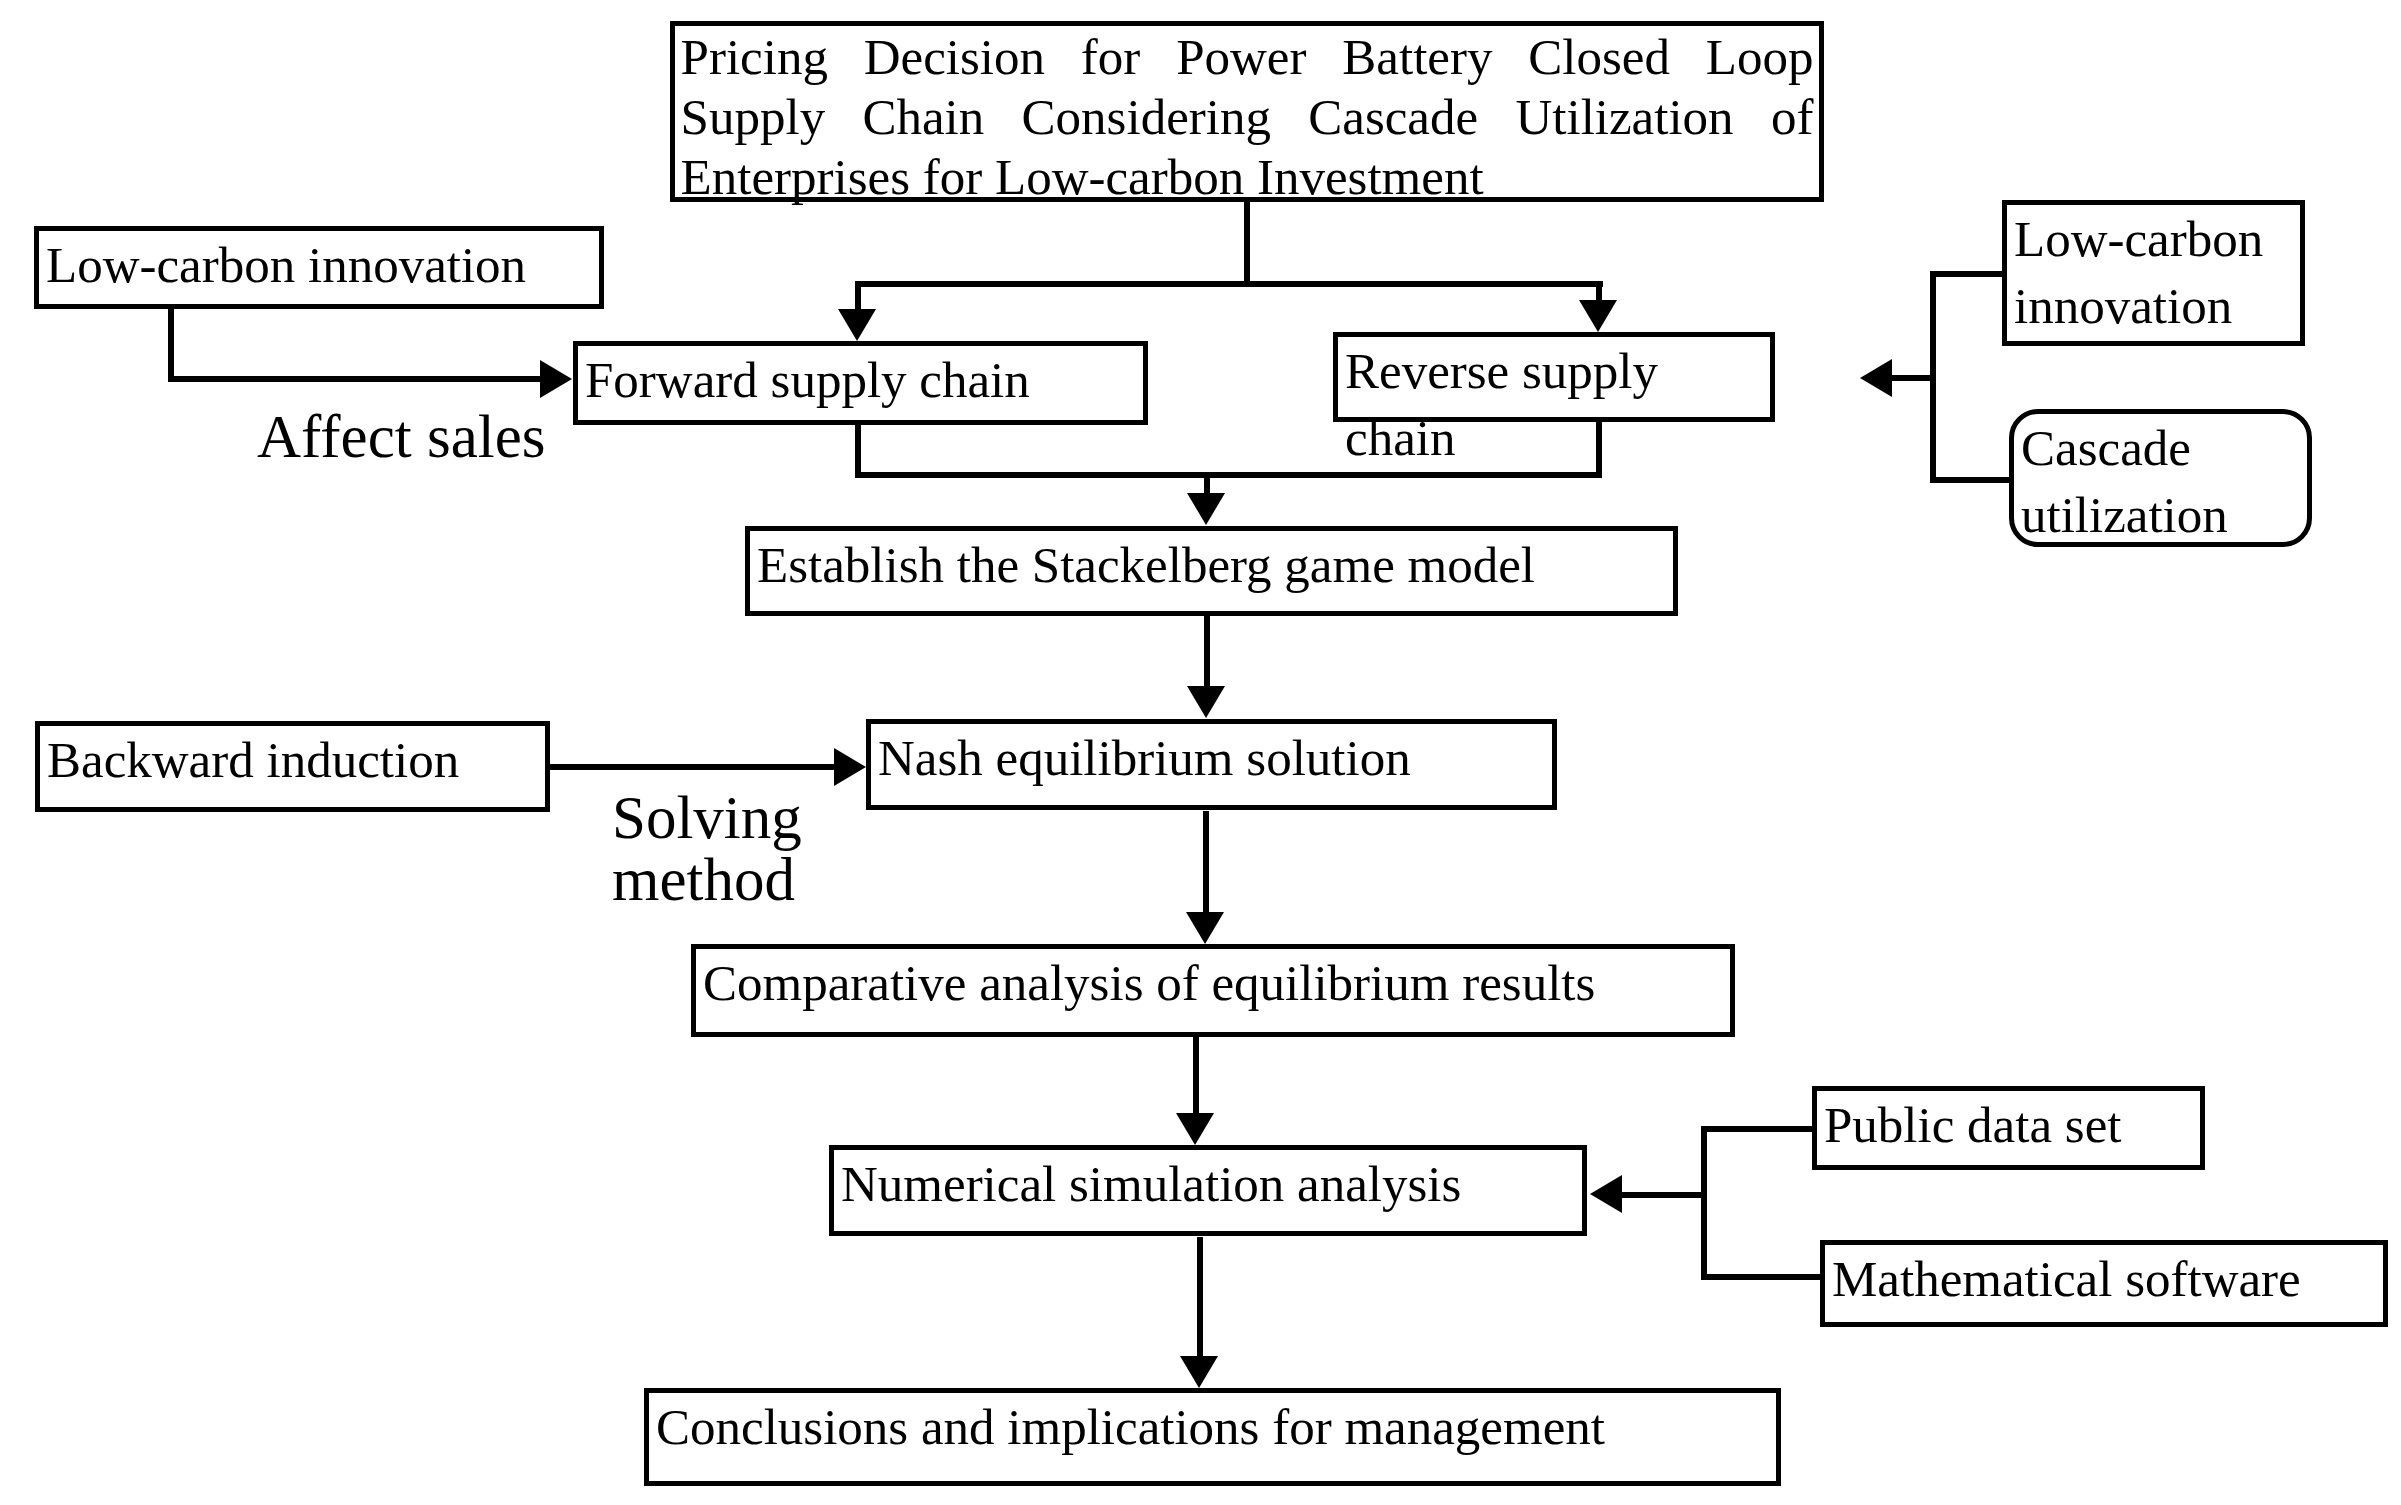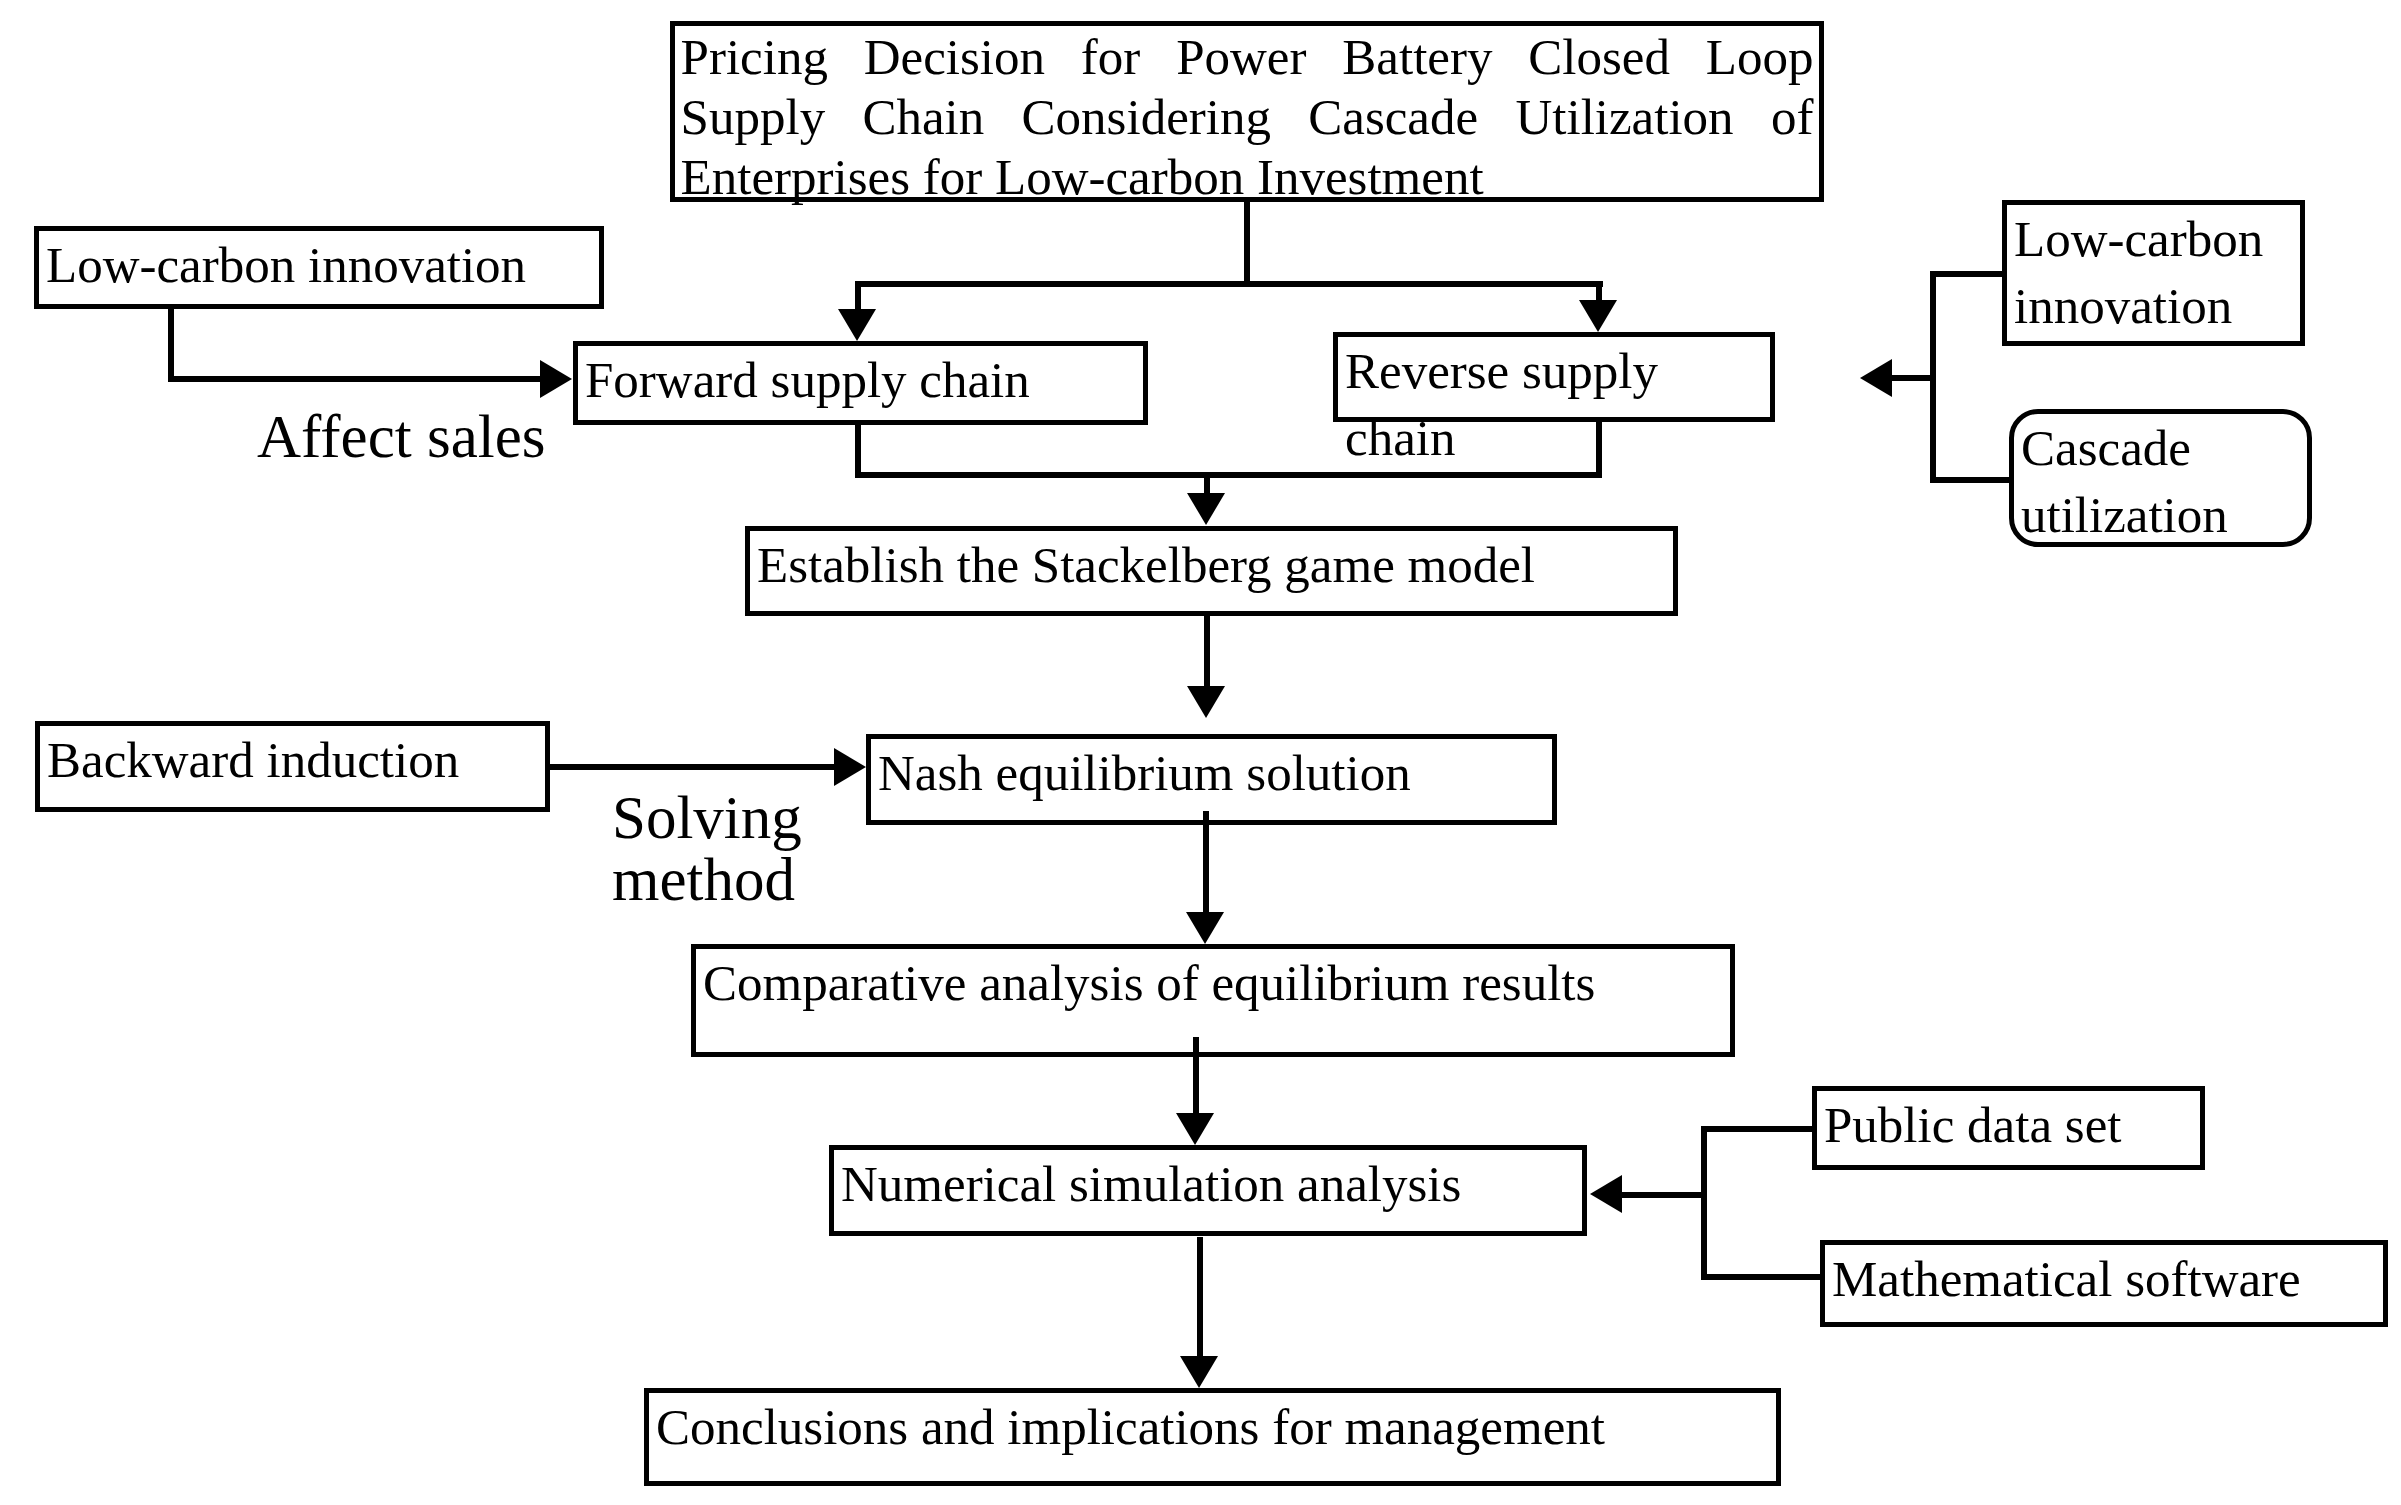--- a/index.html
+++ b/index.html
@@ -55,23 +55,23 @@
   <div class="box" style="left:1333px;top:332px;width:442px;height:90px;">Reverse supply chain</div>
 
   <div class="box" style="left:2002px;top:200px;width:303px;height:146px;">Low-carbon innovation</div>
 
   <div class="box" style="left:2009px;top:409px;width:303px;height:138px;border-radius:29px;">Cascade utilization</div>
 
   <div class="box" style="left:35px;top:721px;width:515px;height:91px;">Backward induction</div>
 
   <div class="box" style="left:745px;top:526px;width:933px;height:90px;">Establish the Stackelberg game model</div>
 
-  <div class="box" style="left:866px;top:719px;width:691px;height:91px;margin-top:15px;">Nash equilibrium solution</div>
+  <div class="box" style="left:866px;top:719px;width:691px;height:91px;">Nash equilibrium solution</div>
 
-  <div class="box" style="left:691px;top:944px;width:1044px;height:113px;">Comparative analysis of equilibrium results</div>
+  <div class="box" style="left:691px;top:944px;width:1044px;height:93px;">Comparative analysis of equilibrium results</div>
 
   <div class="box" style="left:829px;top:1145px;width:758px;height:91px;">Numerical simulation analysis</div>
 
   <div class="box" style="left:1812px;top:1086px;width:393px;height:84px;">Public data set</div>
 
   <div class="box" style="left:1820px;top:1232px;width:568px;height:87px;margin-top:8px;">Mathematical software</div>
 
   <div class="box" style="left:644px;top:1388px;width:1137px;height:98px;">Conclusions and implications for management</div>
 
   <div class="lbl" style="left:257px;top:406px;">Affect sales</div>

